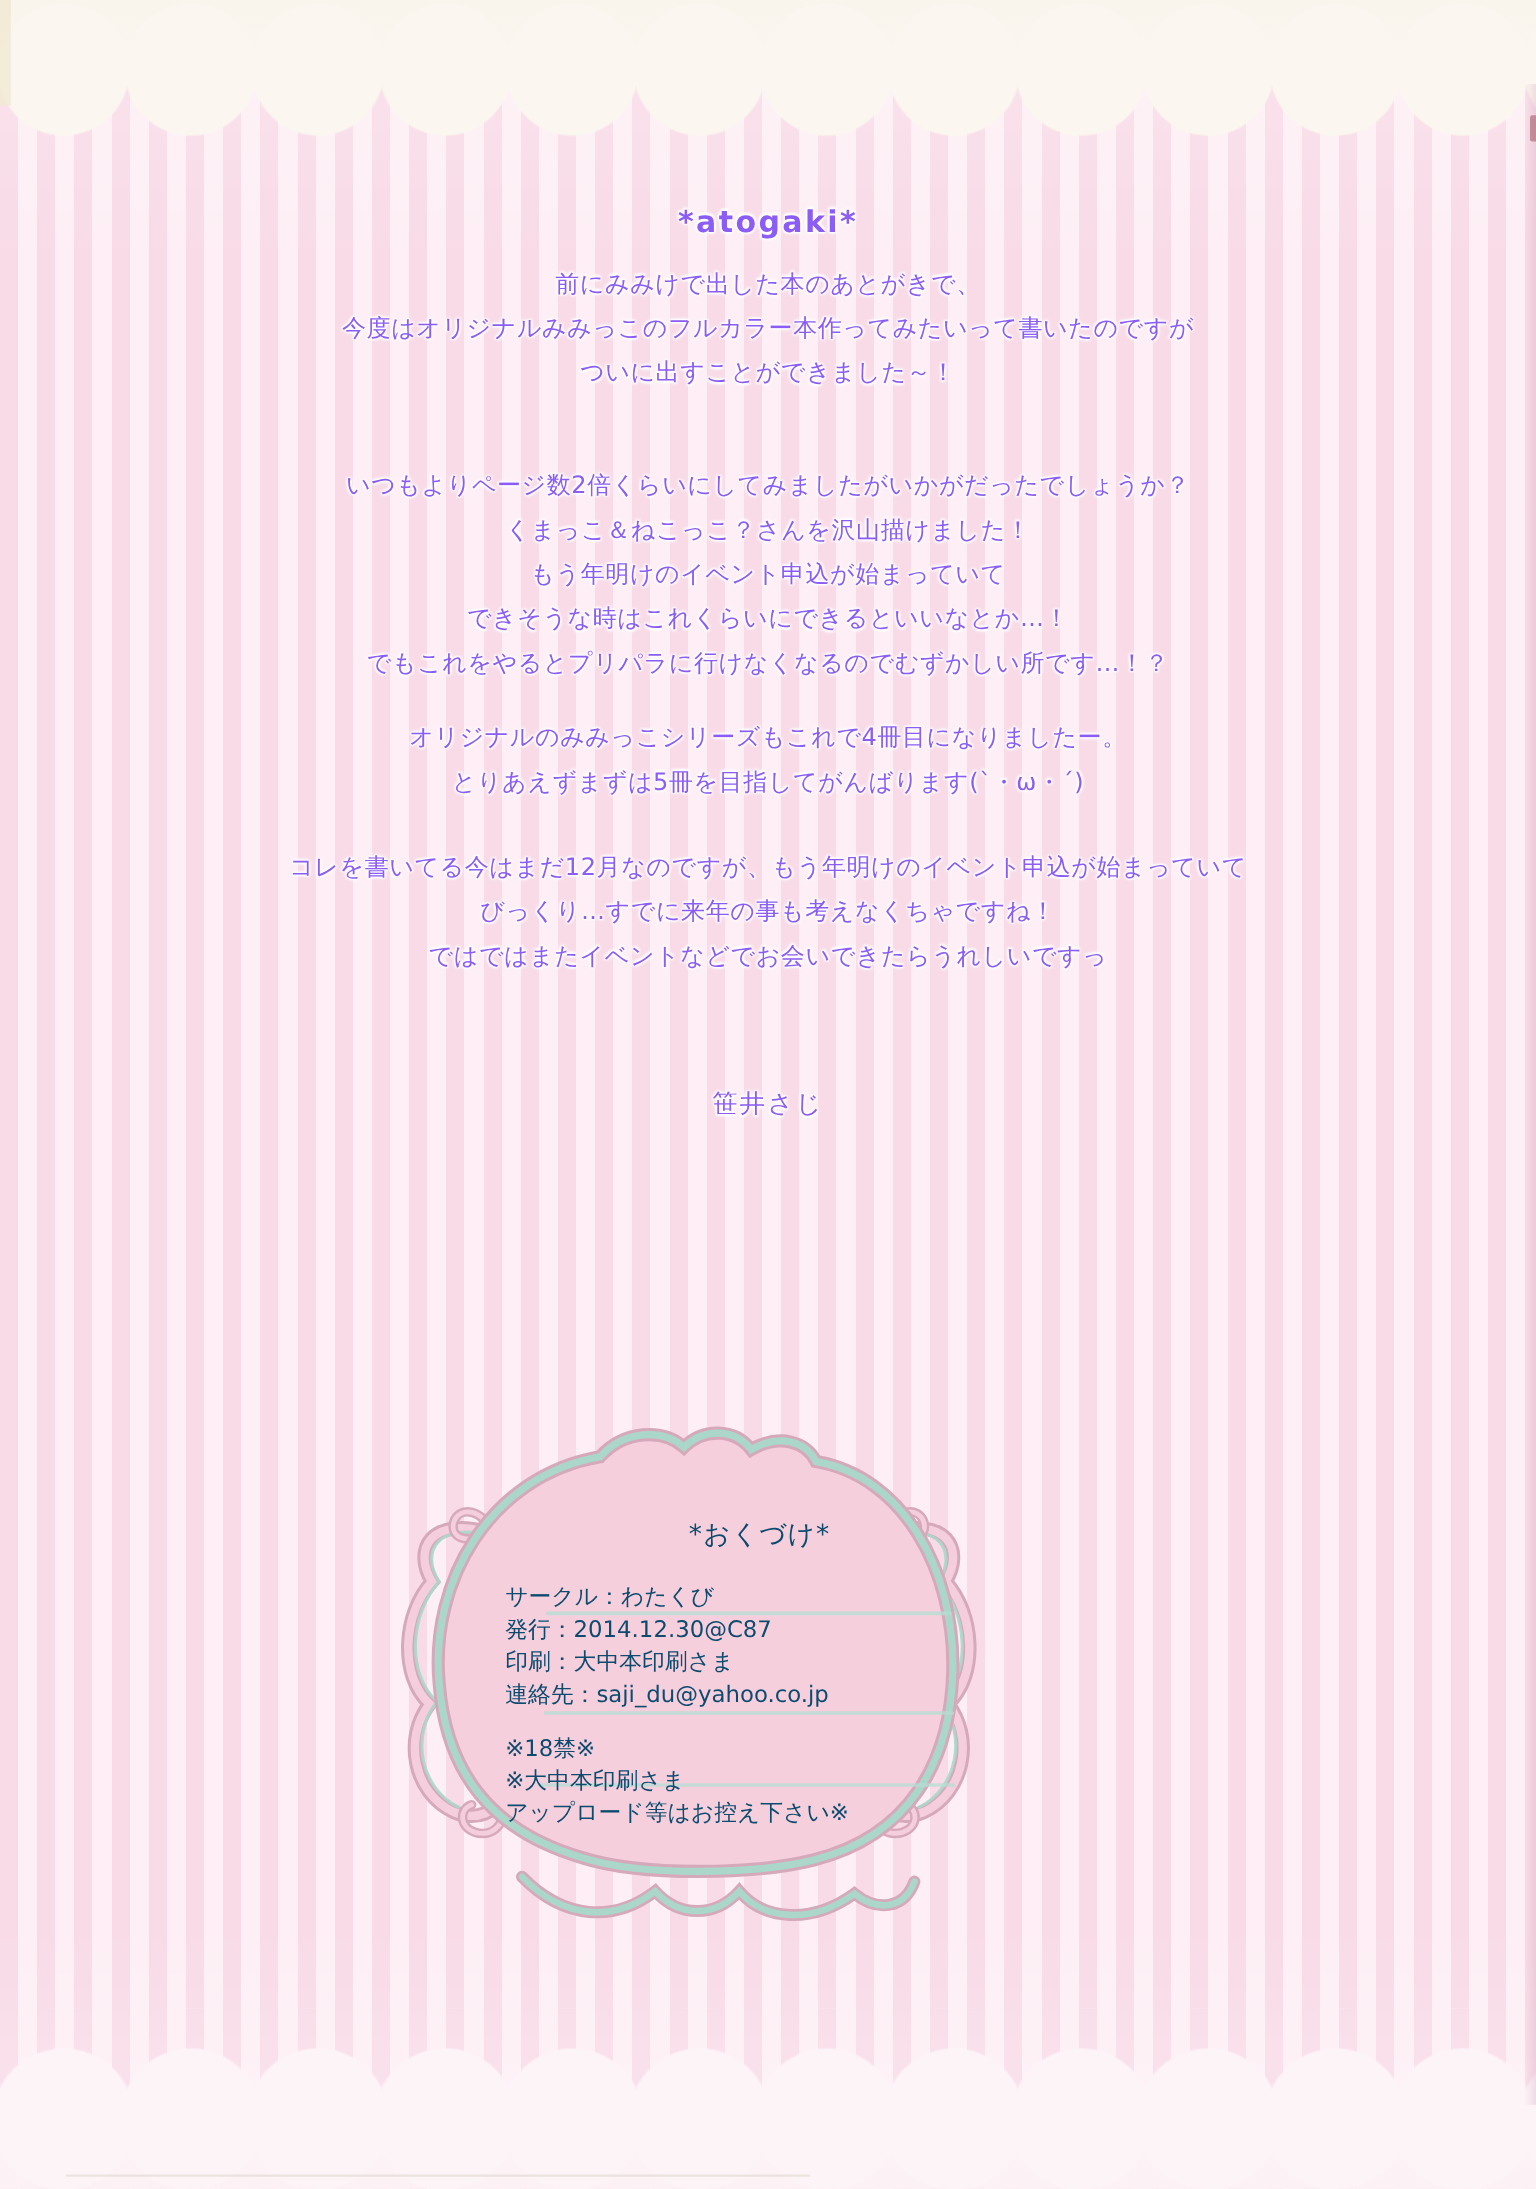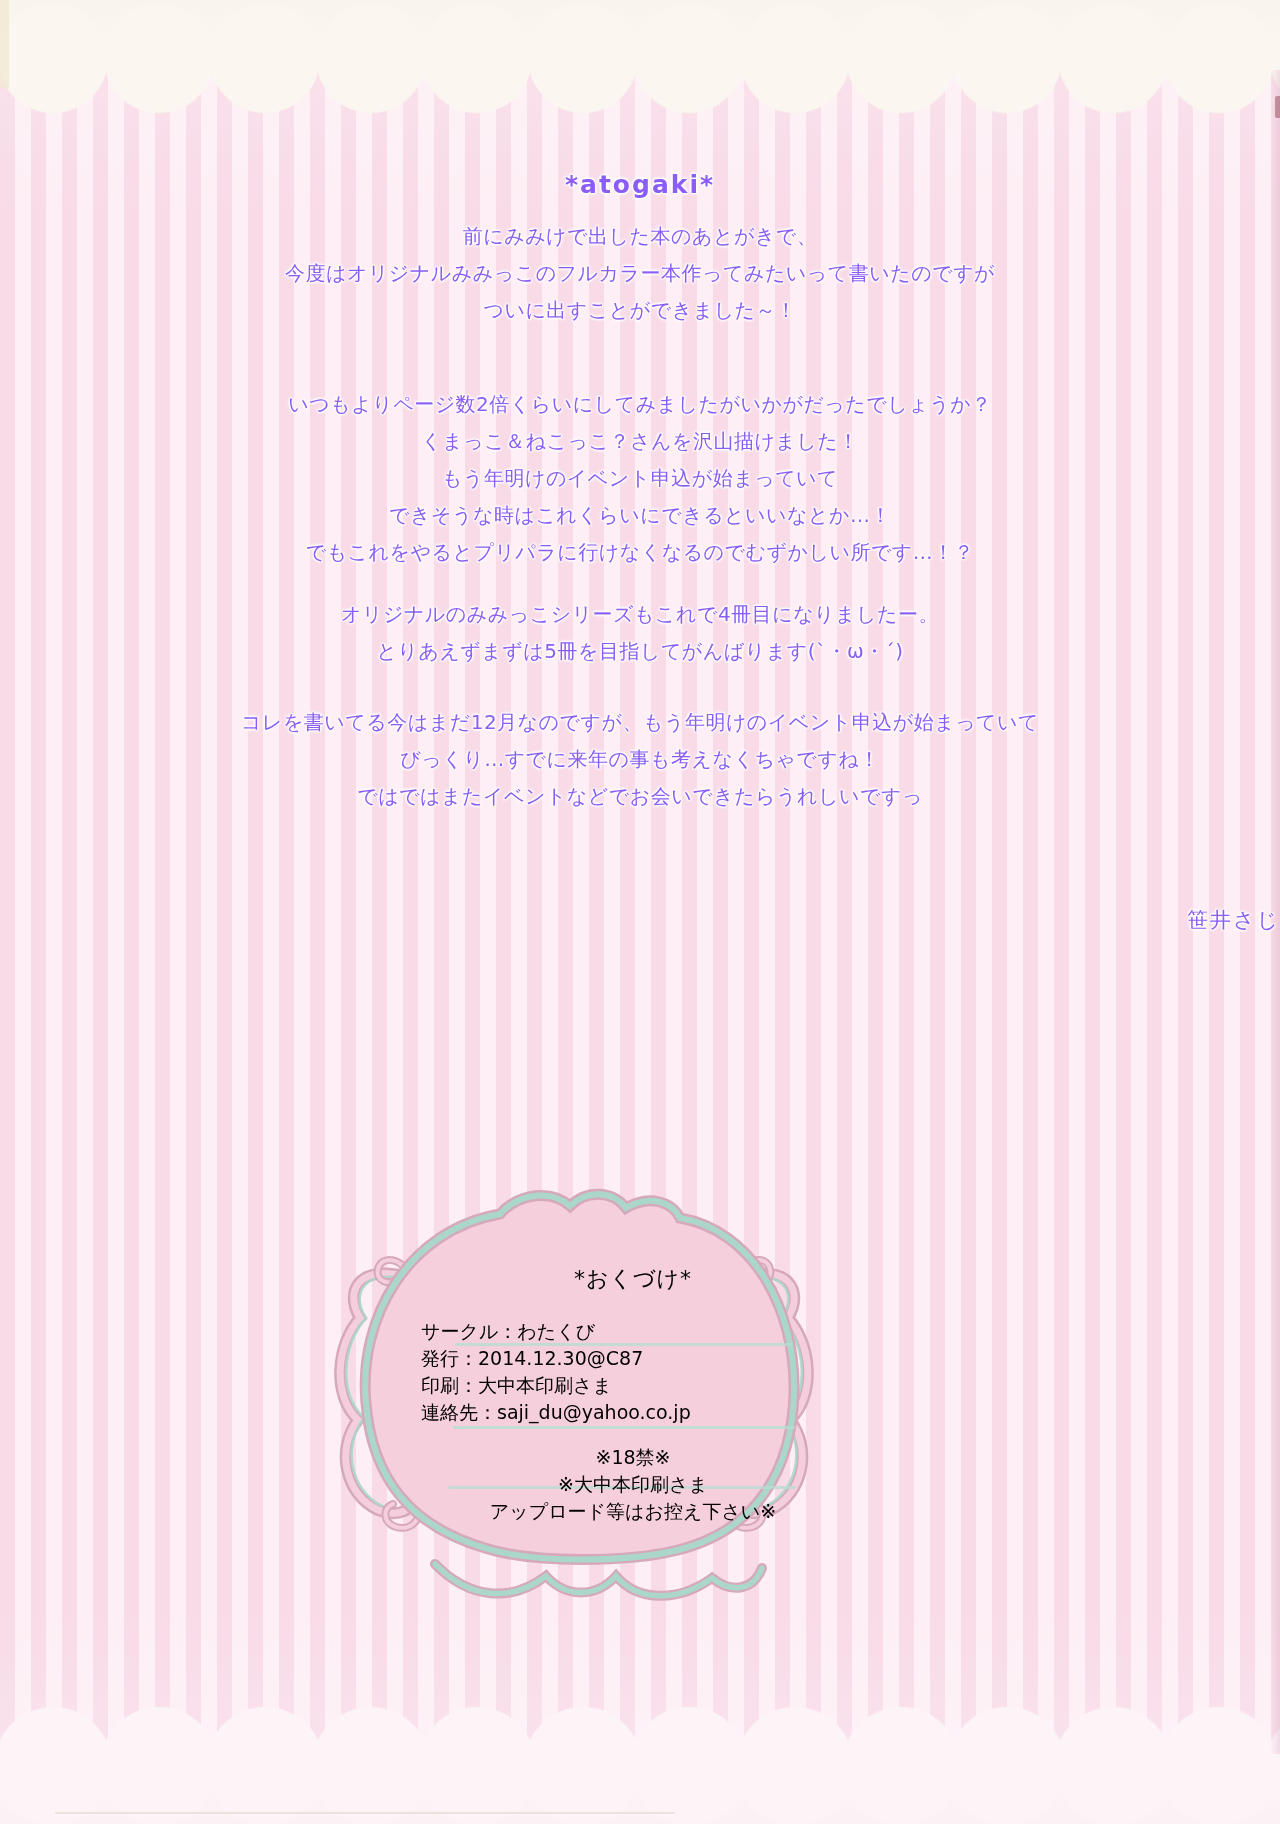--- a/index.html
+++ b/index.html
@@ -60,33 +60,33 @@
   .para{
     position:absolute;left:62px;width:1156px;margin:0;
     text-align:center;font-size:20px;line-height:37px;letter-spacing:.5px;
   }
   .para .line{display:block;}
   .p1{top:218px;}
   .p2{top:386px;}
   .p3{top:596px;}
   .p4{top:704px;}
   .signature{
-    position:absolute;top:906px;left:0;right:0;text-align:right;
+    position:absolute;top:906px;left:0;right:0;text-align:center;
     font-size:21px;letter-spacing:2px;
   }
 
   
   .colophon-frame-svg{position:absolute;left:320px;top:1168px;width:520px;height:470px;}
   .colophon-text{position:absolute;left:421px;top:1168px;width:424px;height:420px;
-    color:#000000;font-size:19px;}
+    color:#0c4a6e;font-size:19px;}
   .colo-title{position:absolute;top:96px;left:0;right:0;text-align:center;
     font-size:22px;letter-spacing:1px;}
   .colo-entries{position:absolute;top:150px;left:0;right:0;text-align:left;line-height:27px;}
   .colo-entries .line{display:block;}
-  .colo-notes{position:absolute;top:276px;left:0;right:0;text-align:center;line-height:27px;font-size:19px;}
+  .colo-notes{position:absolute;top:276px;left:0;right:0;line-height:27px;font-size:19px;}
   .colo-notes .line{display:block;}
 </style>
 </head>
 <body>
 
 <div class="stripes"></div>
 <div class="scallop-top"></div>
 <div class="scallop-bottom"></div>
 <div class="scan-strip-left"></div>
 <div class="edge-shade-right"></div>

